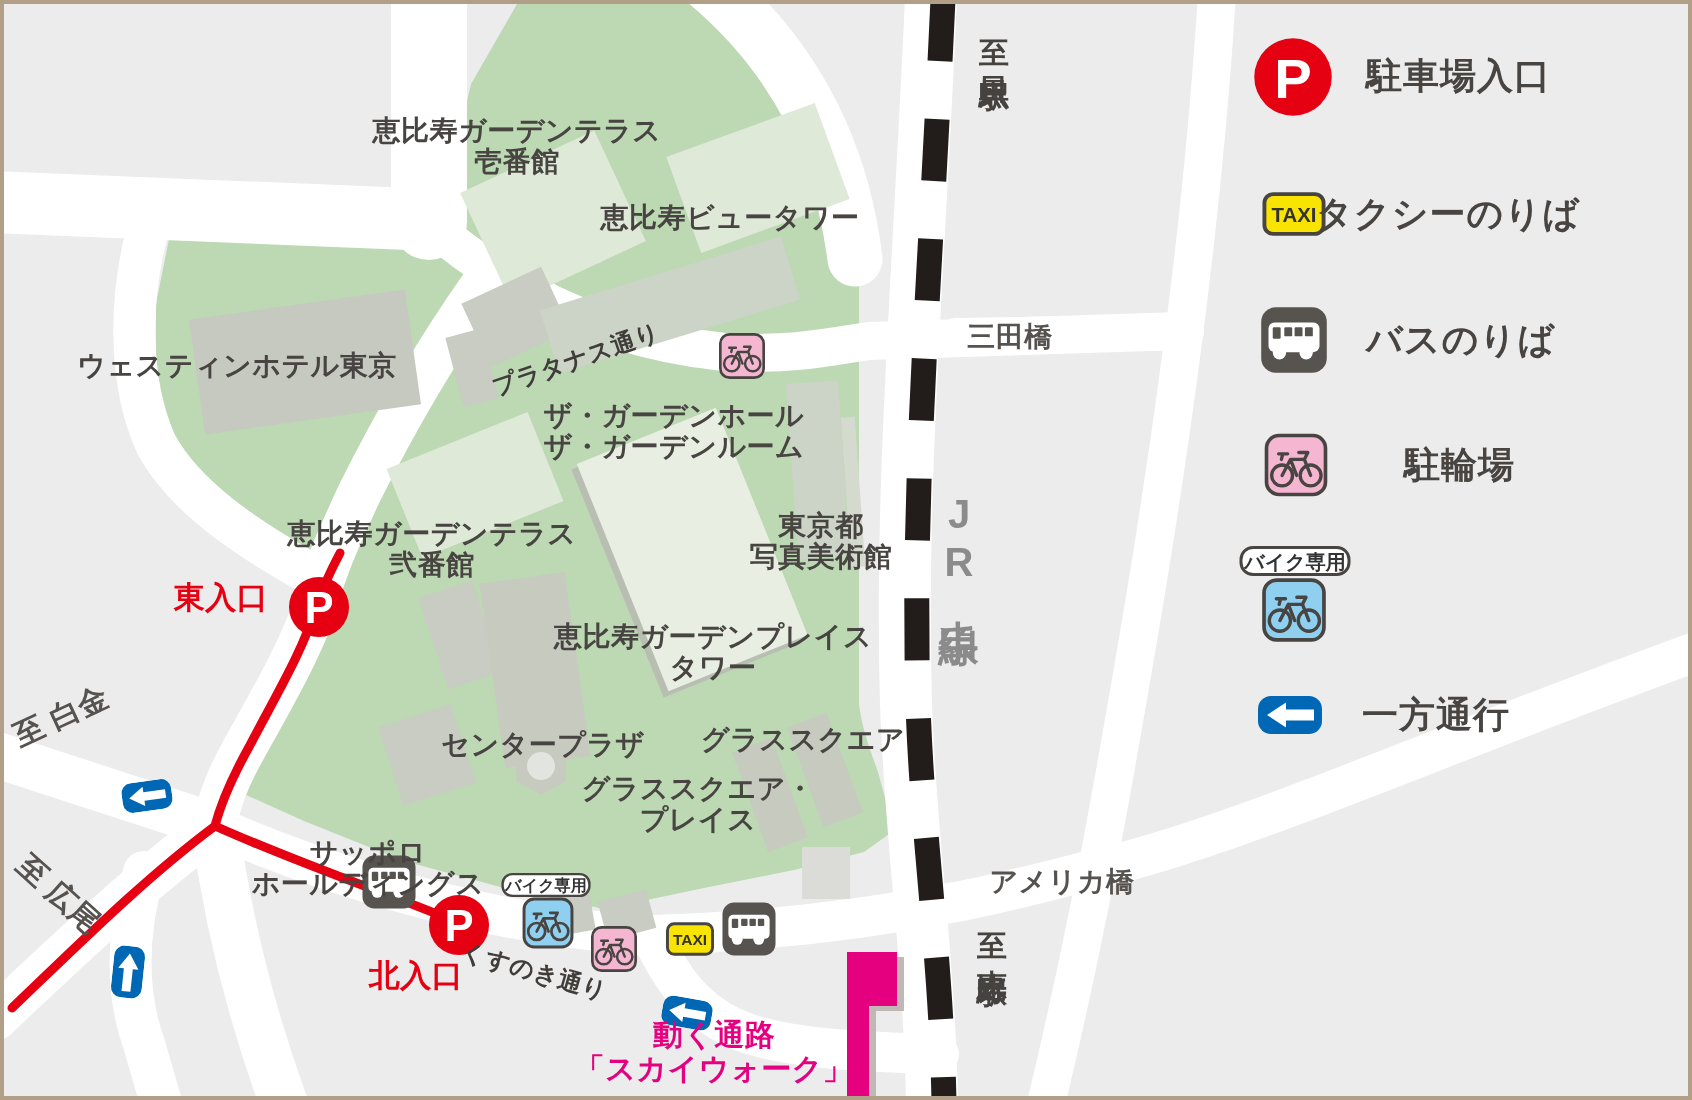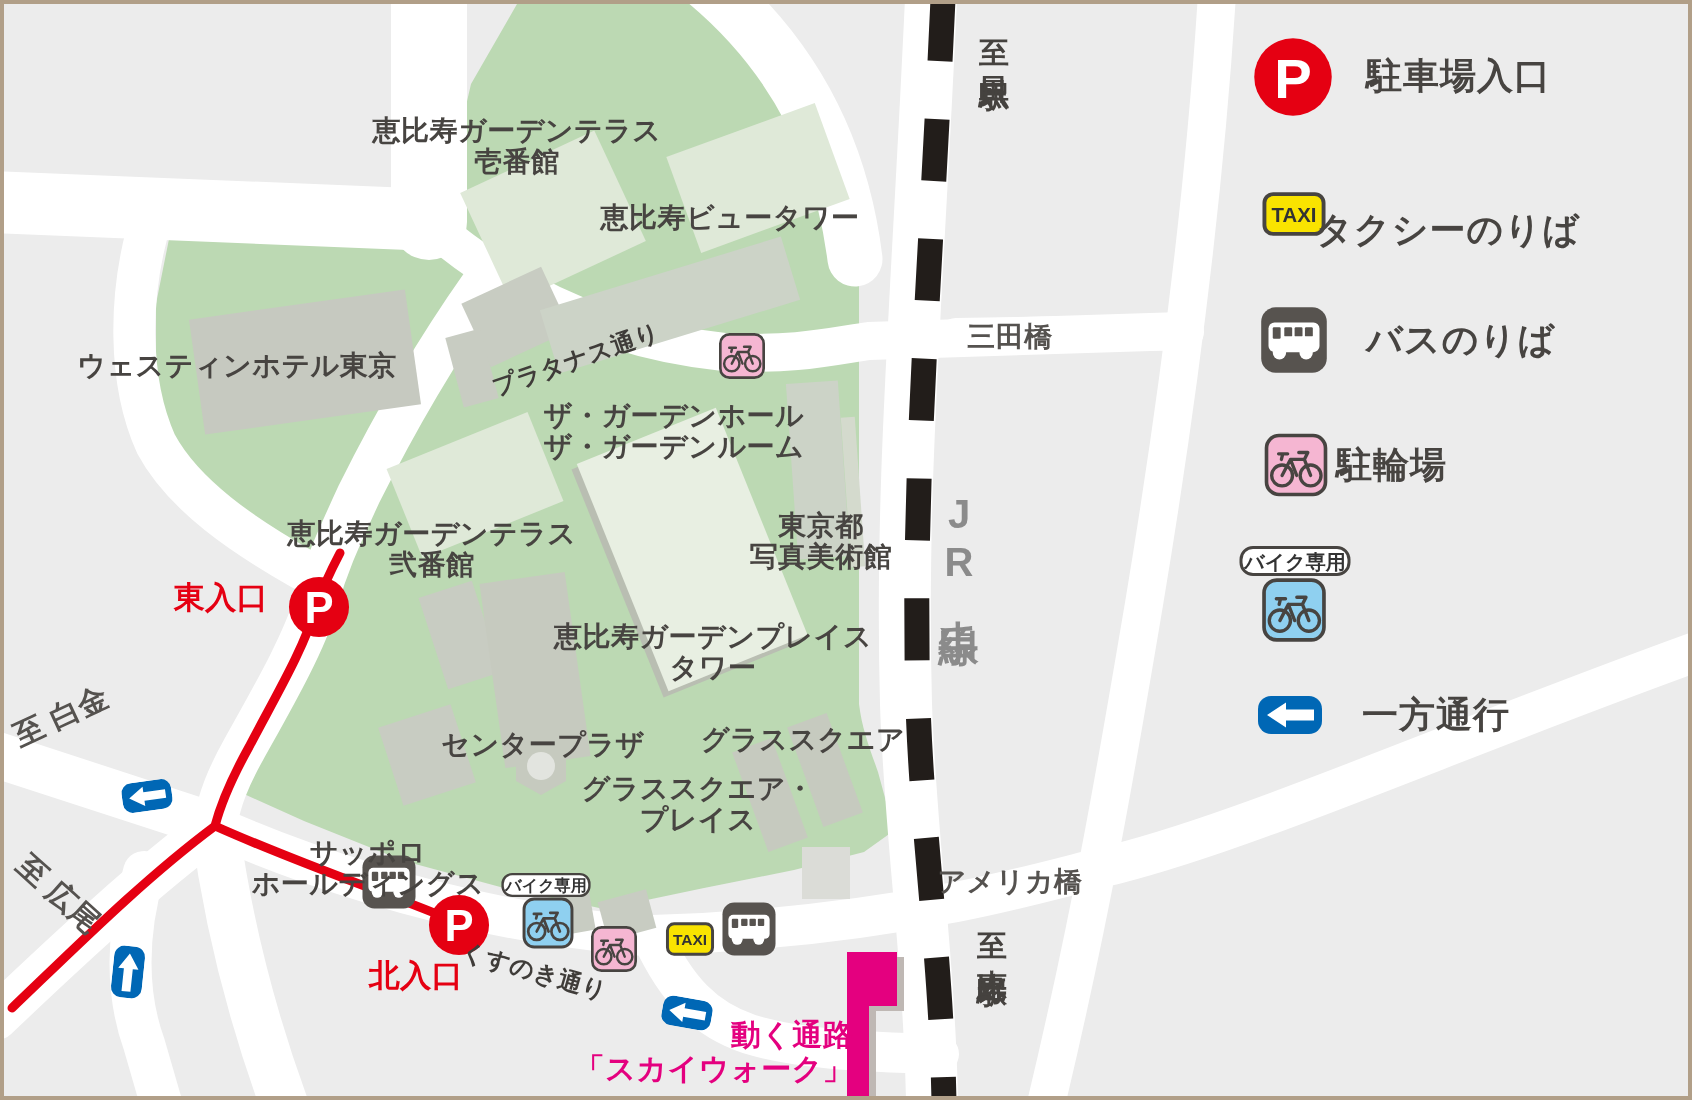--- a/index.html
+++ b/index.html
@@ -207,30 +207,30 @@
 写真美術館</div>
 <div class="lbl" style="left:539px;top:741px;font-size:28px;">センタープラザ</div>
 <div class="lbl" style="left:799px;top:736px;font-size:28px;">グラススクエア</div>
 <div class="lbl" style="left:694px;top:800px;font-size:28px;">グラススクエア・
 プレイス</div>
 <div class="lbl" style="left:364px;top:821px;font-size:28px;margin-top:43px;">サッポロ
 ホールディングス</div>
 <div class="lbl" style="left:572px;top:356px;font-size:24px;transform:translate(-50%,-50%) rotate(-19deg);font-weight:700;color:#3f3c39;">プラタナス通り</div>
 <div class="lbl" style="left:530px;top:968px;font-size:24px;transform:translate(-50%,-50%) rotate(16deg);font-weight:700;color:#3f3c39;">くすのき通り</div>
 <div class="lbl" style="left:1006px;top:333px;font-size:28px;color:#55524f;">三田橋</div>
-<div class="lbl" style="left:1006px;top:878px;font-size:28px;color:#55524f;">アメリカ橋</div>
+<div class="lbl" style="left:1058px;top:878px;font-size:28px;color:#55524f;">アメリカ橋</div>
 <div class="lbl" style="left:57px;top:712px;font-size:30px;transform:translate(-50%,-50%) rotate(-25deg);color:#55524f;">至 白金</div>
 <div class="lbl" style="left:55px;top:890px;font-size:30px;transform:translate(-50%,-50%) rotate(42deg);color:#55524f;">至 広尾</div>
 <div class="vert" style="left:990px;top:12px;font-size:30px;letter-spacing:3px;color:#45423f;">至　目黒駅</div>
 <div class="vert" style="left:988px;top:905px;font-size:30px;letter-spacing:3px;color:#45423f;">至　恵比寿駅</div>
 <div class="vert" style="left:955px;top:488px;font-size:40px;font-weight:700;letter-spacing:4px;color:#8b8b8b;">JR山手線</div>
 <div class="lbl red" style="left:217px;top:594px;font-size:31px;">東入口</div>
 <div class="lbl red" style="left:412px;top:972px;font-size:31px;">北入口</div>
-<div class="lbl mag" style="left:710px;top:1048px;font-size:30px;text-align:right;">動く通路
+<div class="lbl mag" style="left:710px;top:1048px;font-size:30px;">動く通路
 「スカイウォーク」</div>
 
 <div class="legend-label" style="left:1362px;top:72px;">駐車場入口</div>
-<div class="legend-label" style="left:1312px;top:210px;margin-top:16px;">タクシーのりば</div>
+<div class="legend-label" style="left:1312px;top:210px;">タクシーのりば</div>
 <div class="legend-label" style="left:1362px;top:336px;">バスのりば</div>
-<div class="legend-label" style="left:1332px;top:461px;">駐輪場</div>
+<div class="legend-label" style="left:1400px;top:461px;">駐輪場</div>
 <div class="legend-label" style="left:1358px;top:711px;">一方通行</div>
 
 </div>
 
 </body></html>

